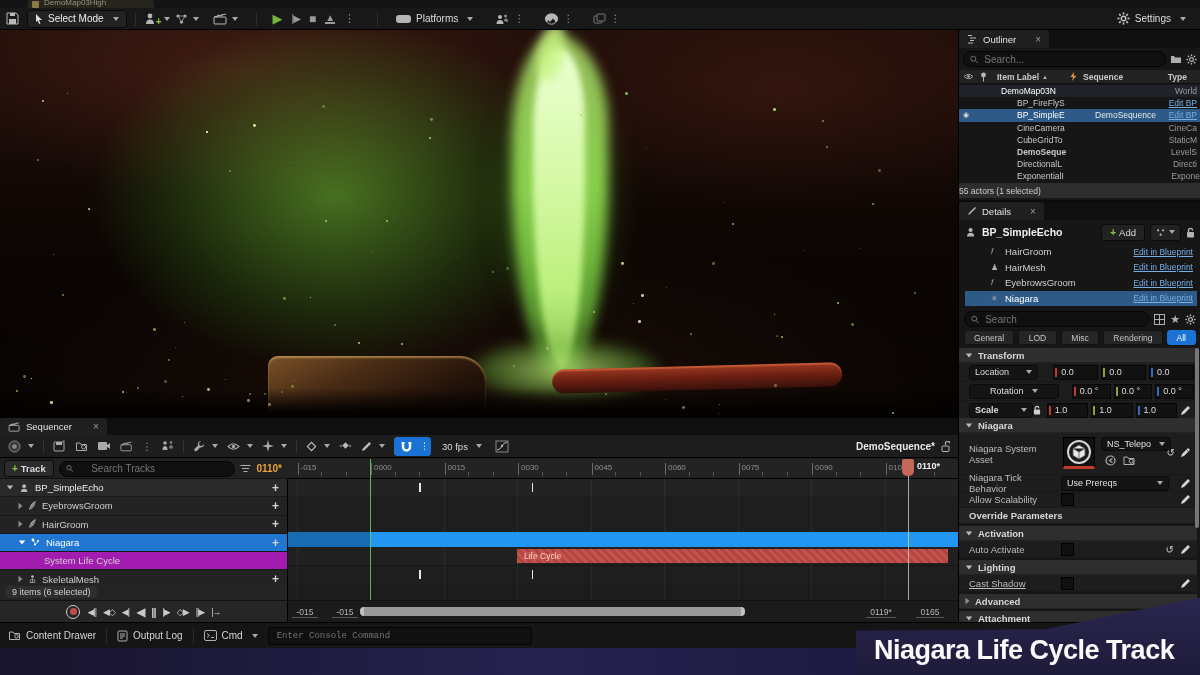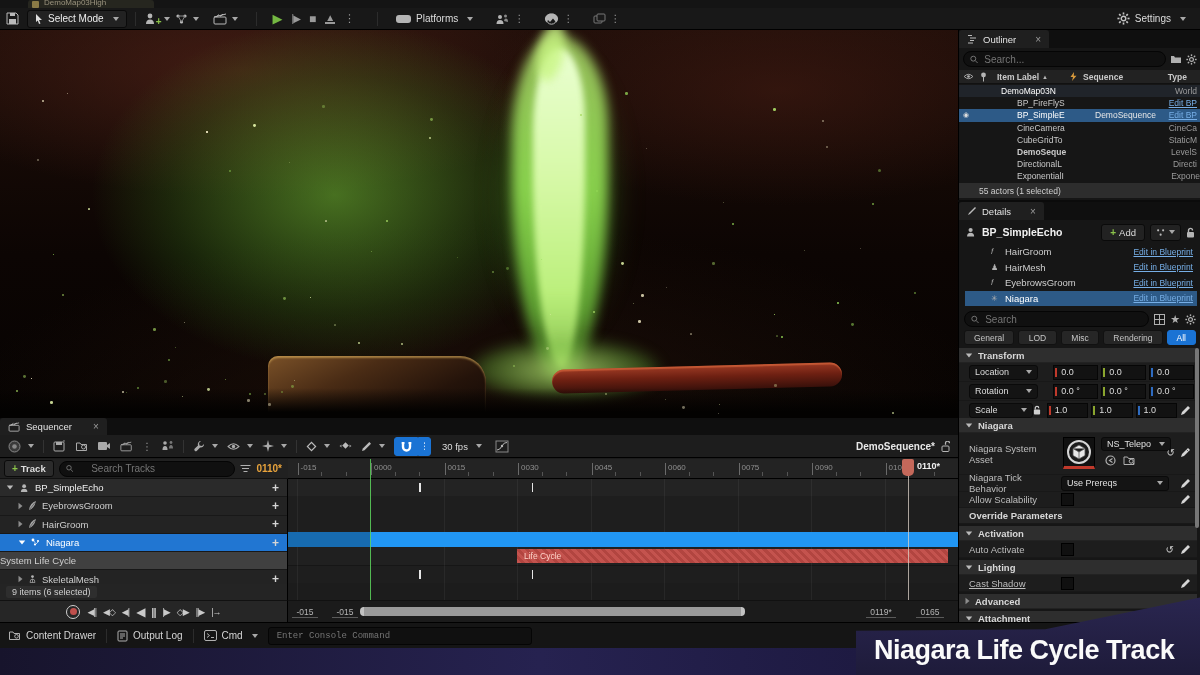--- a/index.html
+++ b/index.html
@@ -362,21 +362,21 @@
           <span style="margin-left: auto; margin-right: 4px; white-space: nowrap; color: rgb(154, 154, 154);">Directi</span>
         </div>
         <div style="display: flex; align-items: center; height: 12.2px; padding-left: 4px; color: rgb(201, 201, 201);">
           <span style="width: 12px; font-size: 7px; color: rgb(221, 221, 221);"></span>
           <span style="width: 12px;"></span>
           <span style="margin-left: 30px; white-space: nowrap; overflow: hidden; width: 78px;">ExponentialI</span>
           <span style="width: 62px; white-space: nowrap; overflow: hidden; color: rgb(232, 232, 232);"></span>
           <span style="margin-left: auto; margin-right: 1px; white-space: nowrap; color: rgb(154, 154, 154);">Expone</span>
         </div>
       </div>
-    <div class="px row" style="left:0;top:153px;width:242px;height:15px;background:#2d2d2d;padding-left:20px;">
+    <div class="px row" style="left:0;top:153px;width:242px;height:15px;background:#2d2d2d;padding-left:0;">
       <span style="color:#cfcfcf;font-size:8.5px;">55 actors (1 selected)</span>
     </div>
   </div>
 
   <div class="px" style="left:958px;top:202px;width:242px;height:446px;background:#161616;border-left:1px solid #000;overflow:hidden;">
     <div class="px row" style="left:0;top:0;width:242px;height:18px;background:#0f0f0f;">
       <span class="row" style="height:18px;background:#1f1f1f;padding:0 8px;gap:5px;border-radius:3px 3px 0 0;">
         <svg width="10" height="10" viewBox="0 0 10 10">
             <path d="M1 9 L3 8 L9 2 L8 1 L2 7 Z" fill="#bbb"></path>
           </svg>
@@ -483,40 +483,40 @@
           <span class="vbox" style="width: 42px; height: 13px; margin-right: 3px;">
             <span class="bar" style="background: rgb(138, 165, 46);"></span>
             <span style="margin-left: 3px;">0.0</span>
           </span>
           <span class="vbox" style="width: 42px; height: 13px; margin-right: 3px;">
             <span class="bar" style="background: rgb(46, 107, 192);"></span>
             <span style="margin-left: 3px;">0.0</span>
           </span>
         </div>
         <div class="drow" style="height: 18px;">
-          <span class="btn" style="margin-left: 10px; width: 62px; height: 13px; justify-content: space-between; padding: 0px 5px; background: rgb(20, 20, 20);">
+          <span class="btn" style="margin-left: 10px; width: 62px; height: 13px; justify-content: space-between; padding: 0px 20px; background: rgb(20, 20, 20);">
             <span style="font-size: 9px;">Rotation</span>
             <span class="caret"></span>
           </span>
           <span style="width: 16px; text-align: center; font-size: 8px; color: rgb(221, 221, 221);"></span>
           <span class="vbox" style="width: 42px; height: 13px; margin-right: 3px;">
             <span class="bar" style="background: rgb(192, 57, 43);"></span>
             <span style="margin-left: 3px;">0.0 °</span>
           </span>
           <span class="vbox" style="width: 42px; height: 13px; margin-right: 3px;">
             <span class="bar" style="background: rgb(138, 165, 46);"></span>
             <span style="margin-left: 3px;">0.0 °</span>
           </span>
           <span class="vbox" style="width: 42px; height: 13px; margin-right: 3px;">
             <span class="bar" style="background: rgb(46, 107, 192);"></span>
             <span style="margin-left: 3px;">0.0 °</span>
           </span>
         </div>
         <div class="drow" style="height: 18px;">
-          <span class="btn" style="margin-left: 10px; width: 62px; height: 13px; justify-content: space-between; padding: 0px 5px; background: rgb(20, 20, 20);">
+          <span class="btn" style="margin-left: 10px; width: 62px; height: 13px; justify-content: space-between; padding: 0px 5px; background: rgb(20, 20, 20); font-weight: bold;">
             <span style="font-size: 9px;">Scale</span>
             <span class="caret"></span>
           </span>
           <span style="width: 16px; text-align: center; font-size: 8px; color: rgb(221, 221, 221);">
             <svg width="8" height="10" viewBox="0 0 9 11">
               <rect x="1" y="5" width="7" height="5.5" rx="1" fill="#cfcfcf"></rect>
               <path d="M2.5 5 V3.4 a2 2 0 0 1 4 0" fill="none" stroke="#cfcfcf" stroke-width="1.4"></path>
             </svg>
           </span>
           <span class="vbox" style="width: 42px; height: 13px; margin-right: 3px;">
@@ -804,21 +804,21 @@
             <svg width="10" height="10" viewBox="0 0 10 10">
               <circle cx="2" cy="2" r="1.4" fill="#fff"></circle>
               <circle cx="7" cy="3" r="1.1" fill="#fff"></circle>
               <circle cx="4" cy="6.5" r="1.1" fill="#fff"></circle>
               <path d="M2.8 3 Q4.5 4.5 4 5.6 M7 4 Q6 5.4 4.8 6" stroke="#fff" fill="none" stroke-width=".7"></path>
             </svg>
           </span>
           <span>Niagara</span>
           <span class="plus">+</span>
         </div>
-        <div class="seqrow" style="height: 17.3px; background: #404040; gap: 5px;">
+        <div class="seqrow" style="height: 17.3px; background: #a21caf; padding-left: 44px; gap: 5px;">
           <span>System Life Cycle</span>
         </div>
         <div class="seqrow" style="height: 17.3px; background: rgb(35, 35, 35); padding-left: 18px; gap: 5px;">
           <span class="tri-r tri-sm"></span>
           <span>
             <svg width="9" height="10" viewBox="0 0 13 12">
               <circle cx="6.5" cy="2.5" r="2" fill="#b5b5b5"></circle>
               <path d="M3 11 Q3 6 6.5 6 Q10 6 10 11Z" fill="none" stroke="#b5b5b5"></path>
               <line x1="6.5" y1="6" x2="6.5" y2="11" stroke="#b5b5b5"></line>
             </svg>

